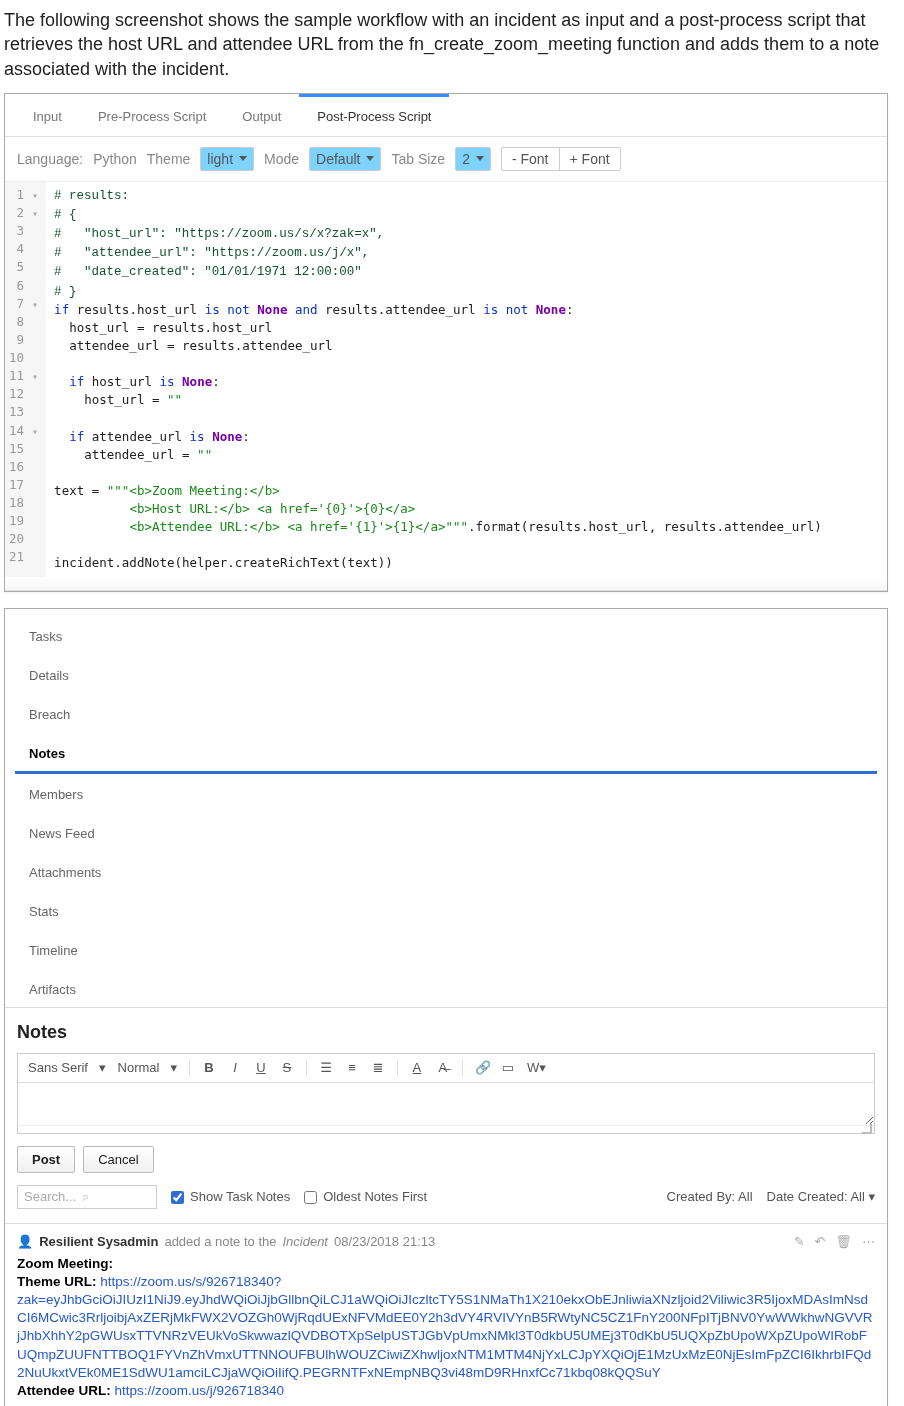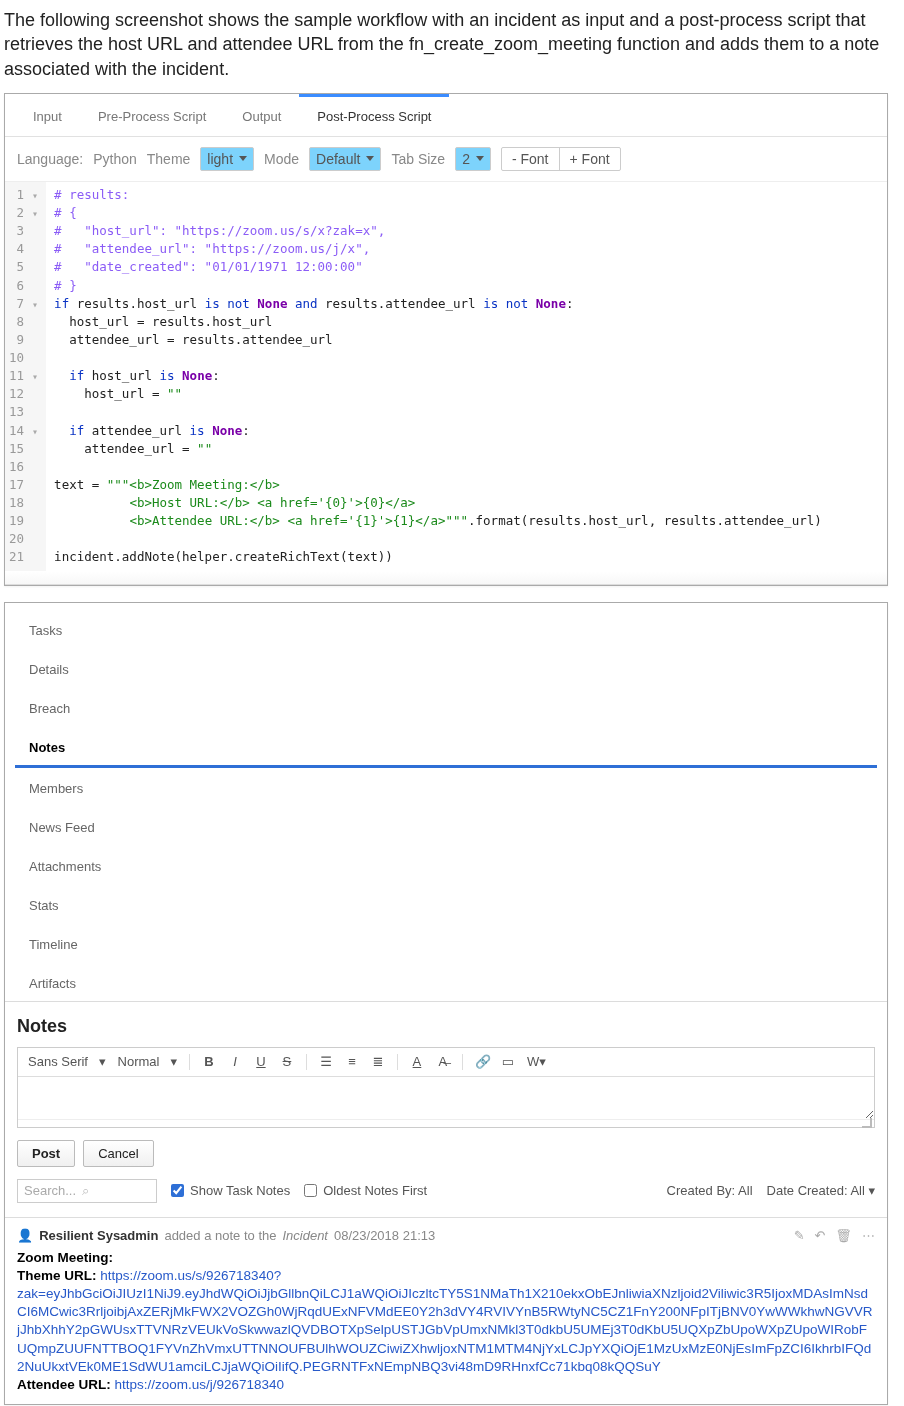--- a/index.html
+++ b/index.html
@@ -21,21 +21,21 @@
   .font-btns { display: inline-flex; border: 1px solid #ccc; border-radius: 2px; overflow: hidden; }
   .font-btns span { padding: 3px 10px; color: #555; border-right: 1px solid #ccc; cursor: pointer; }
   .font-btns span:last-child { border-right: none; }
 
   
   .editor { display: flex; font-family: "Menlo","Consolas",monospace; font-size: 12.5px; line-height: 1.45; background: #fff; border-top: 1px solid #eee; }
   .gutter { background: #f6f6f6; color: #999; text-align: right; padding: 4px 8px 4px 4px; user-select: none; }
   .gutter .ln { display: block; }
   .gutter .ln .fold { color: #aaa; font-size: 10px; padding-left: 2px; }
   .code { padding: 4px 8px; flex: 1; overflow-x: auto; white-space: pre; }
-  .c-comment { color: #8b5cf6; }
+  .c-comment { color: #14532d; font-family: Liberation Mono, monospace; }
   .c-kw { color: #0a33c4; }
   .c-none { color: #7a00a8; font-weight: bold; }
   .c-str { color: #1b8a1b; }
   .c-var { color: #222; }
   .editor-gap { height: 14px; background: linear-gradient(#fff,#f7f7f7); box-shadow: 0 -1px 0 #ddd inset; }
 
   
   .tabs2 { display: flex; padding: 10px 10px 0 10px; gap: 4px; border-bottom: 1px solid #dcdcdc; background: #fff; flex-direction: column; }
   .tabs2 .tab { padding: 10px 14px; color: #666; font-size: 13px; cursor: pointer; }
   .tabs2 .tab.active { color: #000; font-weight: bold; border-bottom: 3px solid #2e6fd6; margin-bottom: -1px; }
@@ -52,21 +52,21 @@
   .rte-resize { height: 8px; border-top: 1px solid #eee; display: flex; justify-content: flex-end; }
   .rte-resize .grip { width: 10px; height: 10px; border-right: 2px solid #bbb; border-bottom: 2px solid #bbb; margin: -2px 2px 0 0; }
   .rte-actions { display: flex; gap: 8px; padding: 12px; }
   .btn { border: 1px solid #bbb; background: linear-gradient(#fff,#f0f0f0); padding: 5px 14px; border-radius: 2px; font-size: 13px; cursor: pointer; }
   .btn.primary { font-weight: bold; }
 
   
   .filter-row { display: flex; align-items: center; padding: 0 12px 10px 12px; gap: 14px; color: #555; font-size: 13px; }
   .search-box { display: inline-flex; align-items: center; border: 1px solid #ccc; padding: 3px 6px; gap: 6px; min-width: 140px; color: #aaa; }
   .mag-icon { color: #bbb; }
-  .chk { display: inline-flex; align-items: center; gap: 6px; }
+  .chk { display: inline-flex; align-items: flex-end; gap: 6px; }
   .chk input { accent-color: #2e6fd6; }
   .spacer { flex: 1; }
 
   
   .note-wrap { border-top: 1px solid #ddd; margin-top: 4px; padding: 10px 12px; }
   .note-head { display: flex; align-items: center; color: #888; font-size: 13px; gap: 6px; }
   .note-head .user-icon { color: #555; }
   .note-head .author { color: #333; font-weight: bold; }
   .note-head .note-actions { margin-left: auto; display: flex; gap: 10px; color: #aaa; }
   .note-head .note-actions span { cursor: pointer; }

